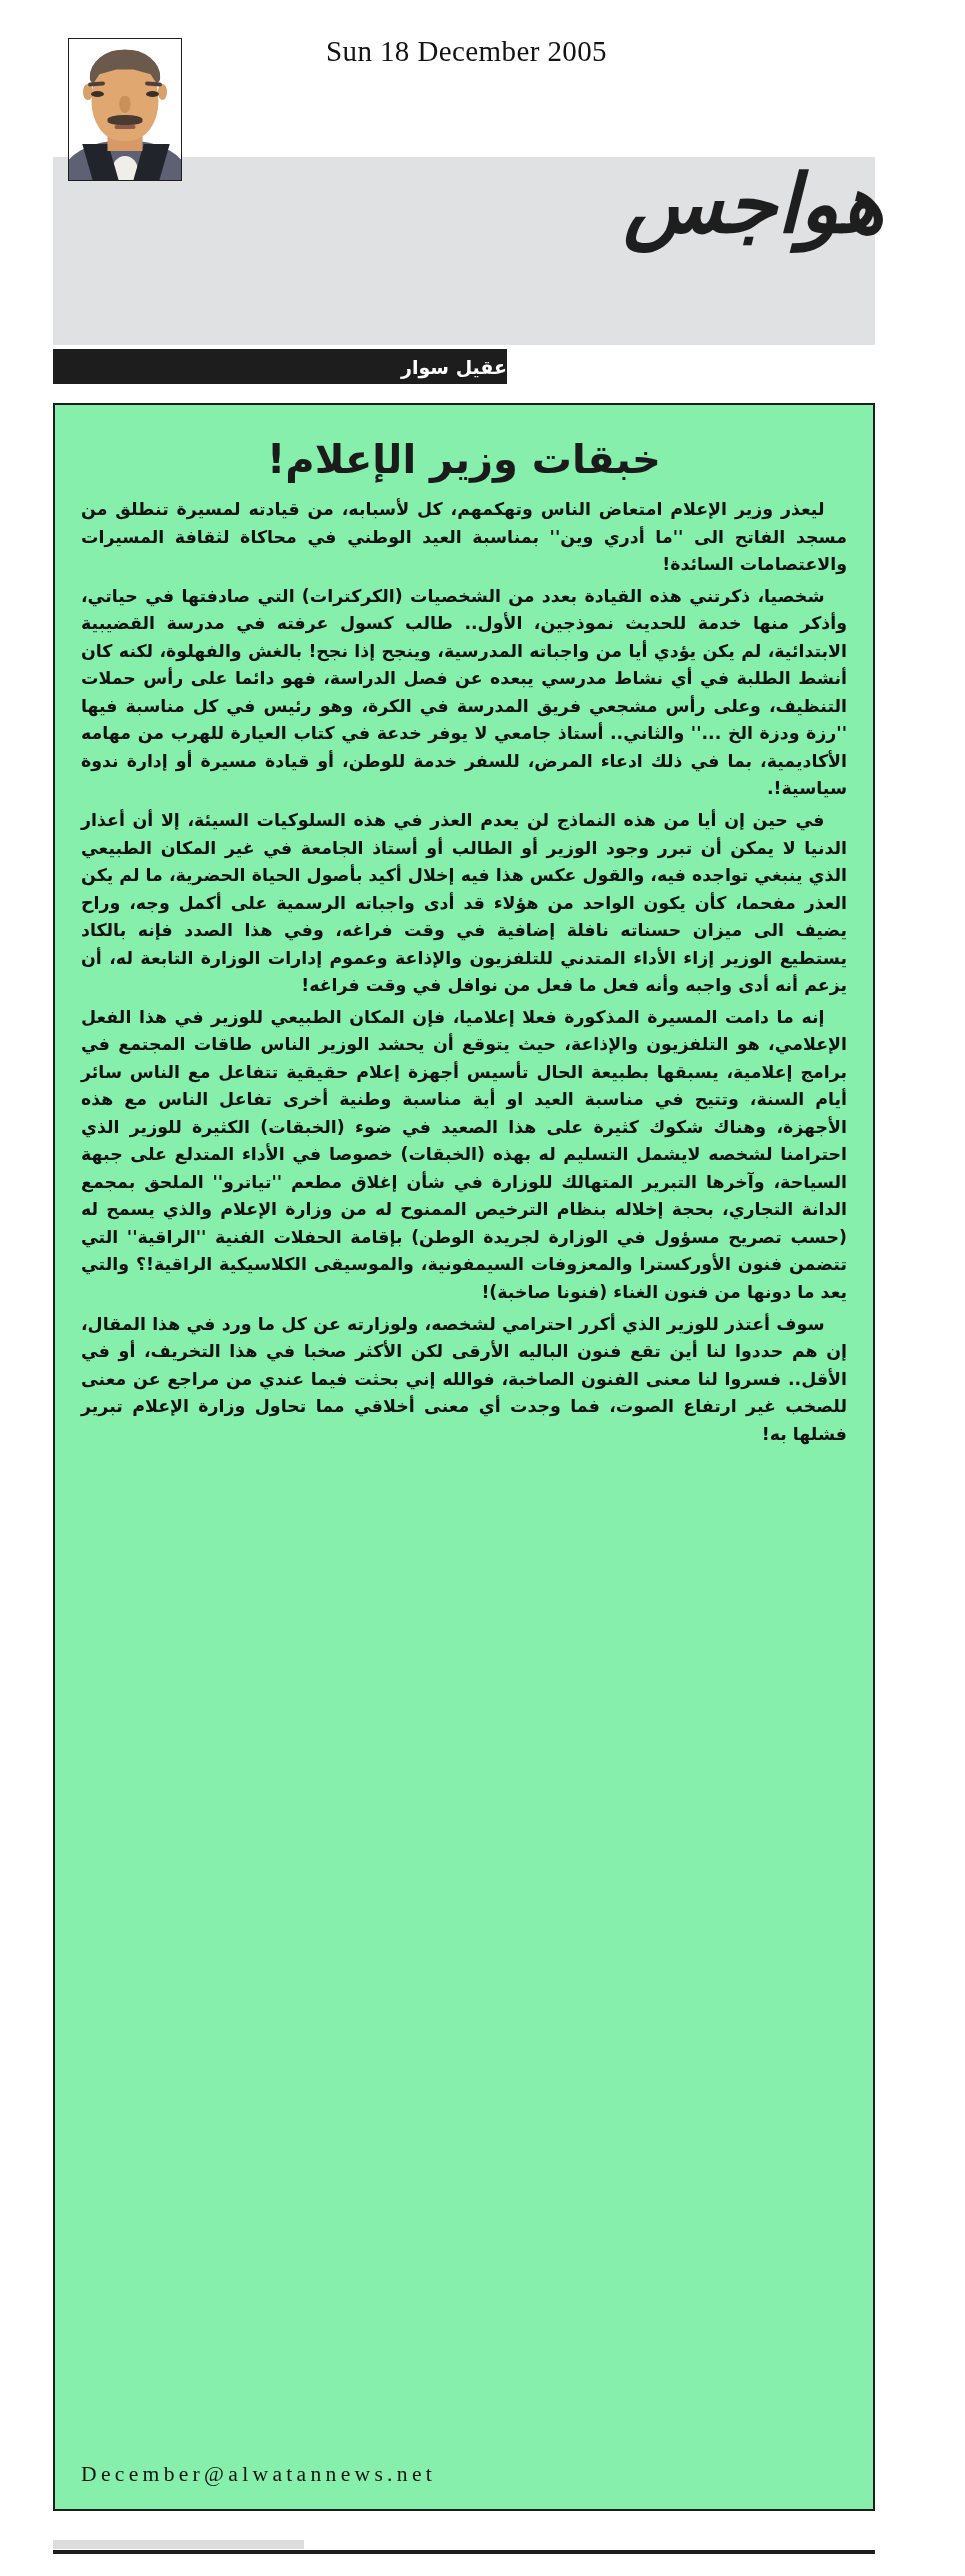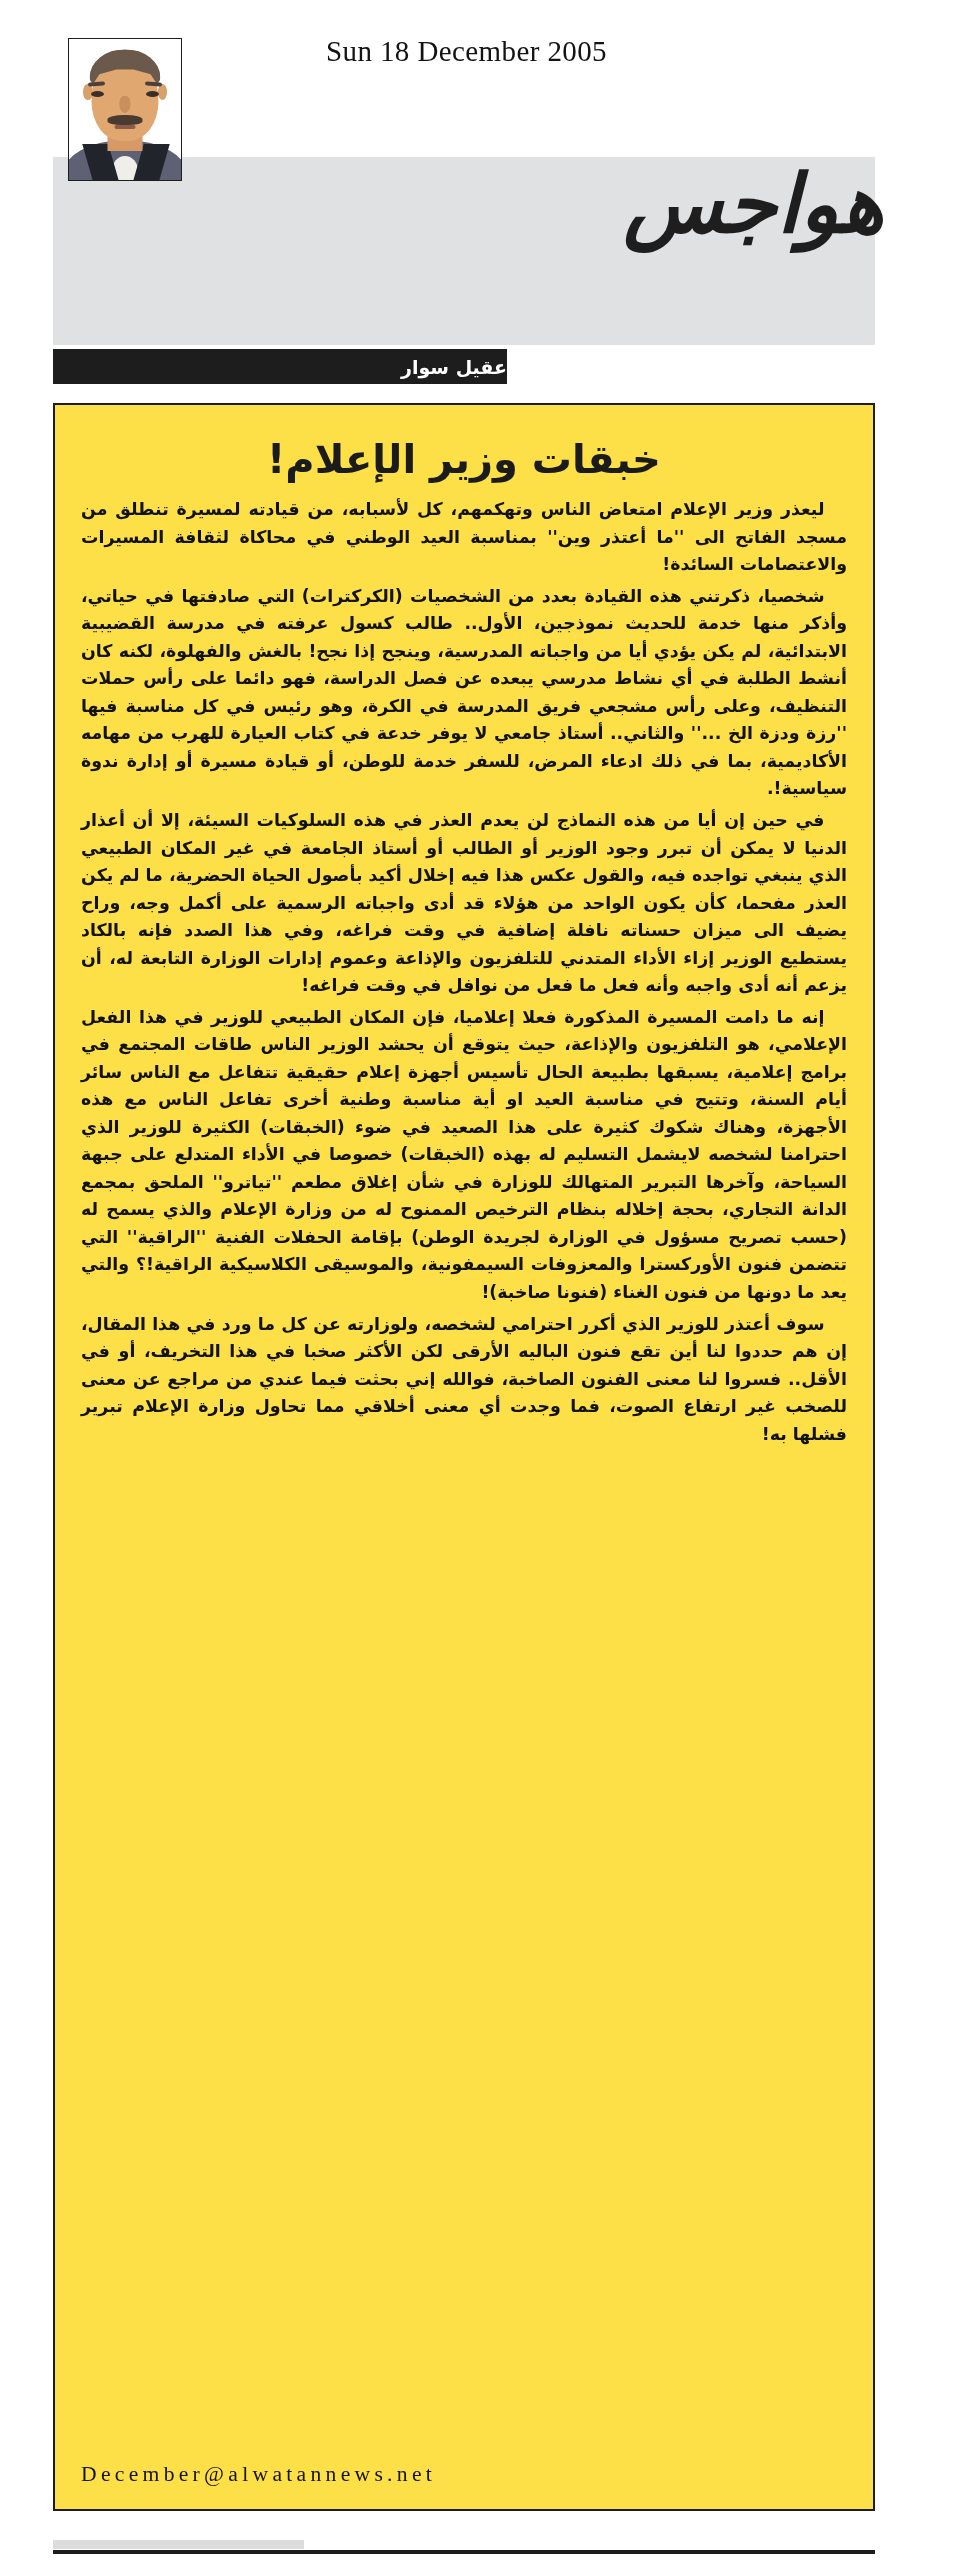--- a/index.html
+++ b/index.html
@@ -191,21 +191,21 @@
     letter-spacing: 0.4px;
   }
 
   
   .article-box {
     position: absolute;
     left: 54px;
     top: 403px;
     width: 822px;
     height: 2108px;
-    background: #fde047;
+    background: #86efac;
     border: 2.6px solid #1d1d1d;
     box-sizing: border-box;
     padding: 19px 26px 15.5px 26px;
   }
   .headline {
     text-align: center;
     font-family: "DejaVu Sans", "Liberation Sans", sans-serif;
     font-size: 40px;
     font-weight: 700;
     color: #1b1b1b;
@@ -289,21 +289,21 @@
     <div class="byline-bar">
       <span class="byline-name">عقيل سوار</span>
     </div>
   </div>
 
   <div class="article-box">
 
     <h1 class="headline">خبقات وزير الإعلام!</h1>
 
     <div class="body-col">
-      <p>ليعذر وزير الإعلام امتعاض الناس وتهكمهم، كل لأسبابه، من قيادته لمسيرة تنطلق من مسجد الفاتح الى ''ما أعتذر وين'' بمناسبة العيد الوطني في محاكاة لثقافة المسيرات والاعتصامات السائدة!</p>
+      <p>ليعذر وزير الإعلام امتعاض الناس وتهكمهم، كل لأسبابه، من قيادته لمسيرة تنطلق من مسجد الفاتح الى ''ما أدري وين'' بمناسبة العيد الوطني في محاكاة لثقافة المسيرات والاعتصامات السائدة!</p>
       <p>شخصيا، ذكرتني هذه القيادة بعدد من الشخصيات (الكركترات) التي صادفتها في حياتي، وأذكر منها خدمة للحديث نموذجين، الأول.. طالب كسول عرفته في مدرسة القضيبية الابتدائية، لم يكن يؤدي أيا من واجباته المدرسية، وينجح إذا نجح! بالغش والفهلوة، لكنه كان أنشط الطلبة في أي نشاط مدرسي يبعده عن فصل الدراسة، فهو دائما على رأس حملات التنظيف، وعلى رأس مشجعي فريق المدرسة في الكرة، وهو رئيس في كل مناسبة فيها ''رزة ودزة الخ ...'' والثاني.. أستاذ جامعي لا يوفر خدعة في كتاب العيارة للهرب من مهامه الأكاديمية، بما في ذلك ادعاء المرض، للسفر خدمة للوطن، أو قيادة مسيرة أو إدارة ندوة سياسية!.</p>
       <p>في حين إن أيا من هذه النماذج لن يعدم العذر في هذه السلوكيات السيئة، إلا أن أعذار الدنيا لا يمكن أن تبرر وجود الوزير أو الطالب أو أستاذ الجامعة في غير المكان الطبيعي الذي ينبغي تواجده فيه، والقول عكس هذا فيه إخلال أكيد بأصول الحياة الحضرية، ما لم يكن العذر مفحما، كأن يكون الواحد من هؤلاء قد أدى واجباته الرسمية على أكمل وجه، وراح يضيف الى ميزان حسناته نافلة إضافية في وقت فراغه، وفي هذا الصدد فإنه بالكاد يستطيع الوزير إزاء الأداء المتدني للتلفزيون والإذاعة وعموم إدارات الوزارة التابعة له، أن يزعم أنه أدى واجبه وأنه فعل ما فعل من نوافل في وقت فراغه!</p>
       <p>إنه ما دامت المسيرة المذكورة فعلا إعلاميا، فإن المكان الطبيعي للوزير في هذا الفعل الإعلامي، هو التلفزيون والإذاعة، حيث يتوقع أن يحشد الوزير الناس طاقات المجتمع في برامج إعلامية، يسبقها بطبيعة الحال تأسيس أجهزة إعلام حقيقية تتفاعل مع الناس سائر أيام السنة، وتتيح في مناسبة العيد او أية مناسبة وطنية أخرى تفاعل الناس مع هذه الأجهزة، وهناك شكوك كثيرة على هذا الصعيد في ضوء (الخبقات) الكثيرة للوزير الذي احترامنا لشخصه لايشمل التسليم له بهذه (الخبقات) خصوصا في الأداء المتدلع على جبهة السياحة، وآخرها التبرير المتهالك للوزارة في شأن إغلاق مطعم ''تياترو'' الملحق بمجمع الدانة التجاري، بحجة إخلاله بنظام الترخيص الممنوح له من وزارة الإعلام والذي يسمح له (حسب تصريح مسؤول في الوزارة لجريدة الوطن) بإقامة الحفلات الفنية ''الراقية'' التي تتضمن فنون الأوركسترا والمعزوفات السيمفونية، والموسيقى الكلاسيكية الراقية!؟ والتي يعد ما دونها من فنون الغناء (فنونا صاخبة)!</p>
       <p>سوف أعتذر للوزير الذي أكرر احترامي لشخصه، ولوزارته عن كل ما ورد في هذا المقال، إن هم حددوا لنا أين تقع فنون الباليه الأرقى لكن الأكثر صخبا في هذا التخريف، أو في الأقل.. فسروا لنا معنى الفنون الصاخبة، فوالله إني بحثت فيما عندي من مراجع عن معنى للصخب غير ارتفاع الصوت، فما وجدت أي معنى أخلاقي مما تحاول وزارة الإعلام تبرير فشلها به!</p>
     </div>
 
     <div class="email-line">December@alwatannews.net</div>
   </div>
 
   <div class="bottom-rule-tail"></div>

